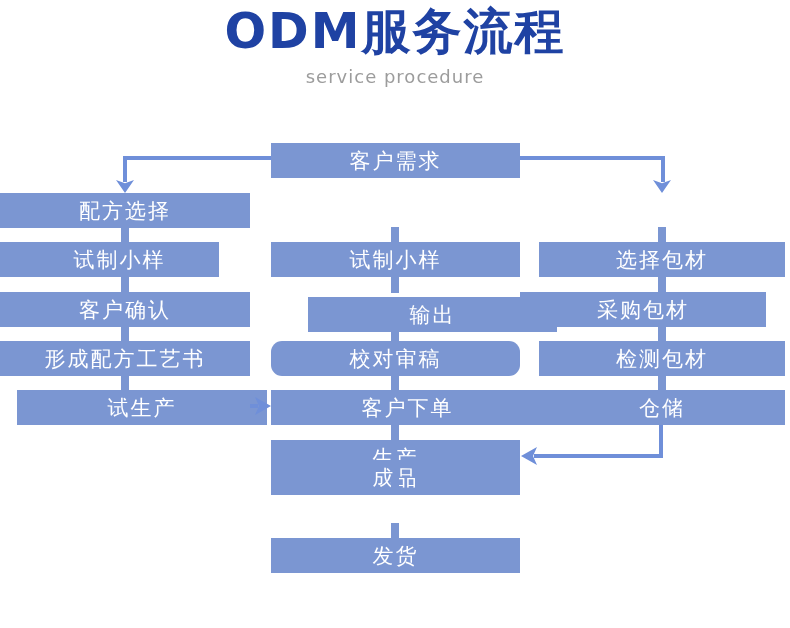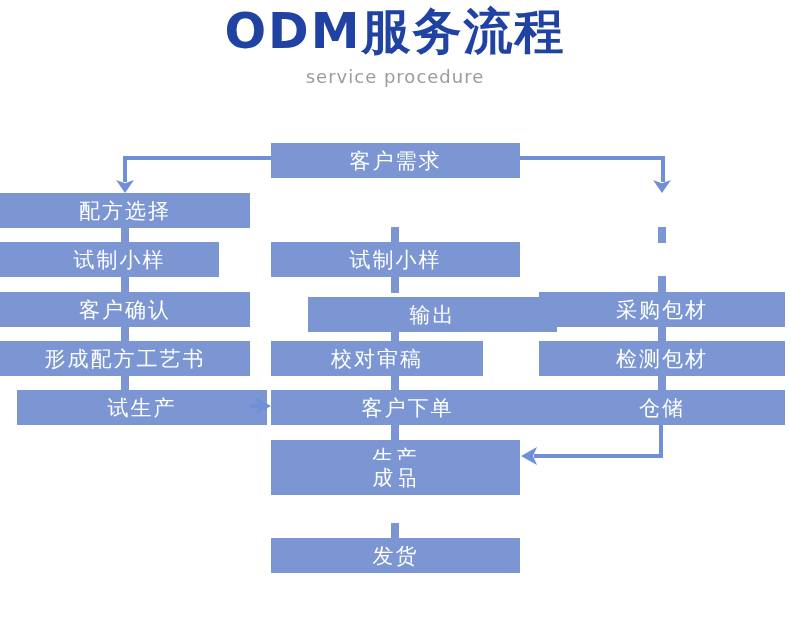--- a/index.html
+++ b/index.html
@@ -43,23 +43,23 @@
 
   
   .n-customer-needs      {left:271px;top:143px;width:249px;}
   .n-formula-selection   {left:0;   top:193px;width:250px;}
   .n-packaging-design    {left:340px;top:193px;width:382px;}
   .n-trial-sample        {left:0;   top:242px;width:199px;padding-left:20px;}
   .n-copy-design         {left:271px;top:242px;width:249px;}
   .n-select-packaging    {left:539px;top:242px;width:246px;}
   .n-customer-confirm    {left:0;   top:292px;width:250px;}
   .n-output              {left:271px;top:297px;width:249px;margin-left:37px;}
-  .n-purchase-packaging  {left:539px;top:292px;width:246px;}
+  .n-purchase-packaging  {left:520px;top:292px;width:246px;}
   .n-formula-book        {left:0;   top:341px;width:250px;}
-  .n-proofreading        {left:271px;top:341px;width:212px;}
+  .n-proofreading        {left:271px;top:341px;width:249px;border-radius:11px;}
   .n-inspect-packaging   {left:539px;top:341px;width:246px;}
   .n-trial-production    {left:17px;   top:390px;width:250px;}
   .n-customer-order      {left:271px;top:390px;width:273px;}
   .n-warehousing         {left:539px;top:390px;width:246px;}
   .n-production          {left:271px;top:440px;width:249px;}
   .n-finished-product    {left:271px;top:460px;width:249px;}
   .n-shipment            {left:271px;top:538px;width:249px;}
 </style>
 </head>
 <body>
@@ -70,20 +70,21 @@
     <h1 class="title">ODM服务流程</h1>
     <div class="subtitle">service procedure</div>
   </div>
 
   <div class="diagram">
 
     <div class="node n-customer-needs">客户需求</div>
     <div class="node n-formula-selection">配方选择</div>
     <div class="node n-trial-sample">试制小样</div>
     <div class="node n-copy-design">试制小样</div>
+    <div class="node n-select-packaging">选择包材</div>
     <div class="node n-customer-confirm">客户确认</div>
     <div class="node n-output">输出</div>
     <div class="node n-purchase-packaging">采购包材</div>
     <div class="node n-formula-book">形成配方工艺书</div>
     <div class="node n-proofreading">校对审稿</div>
     <div class="node n-inspect-packaging">检测包材</div>
     <div class="node n-trial-production">试生产</div>
     <div class="node n-customer-order">客户下单</div>
     <div class="node n-warehousing">仓储</div>
     <div class="node n-production">生产</div>

